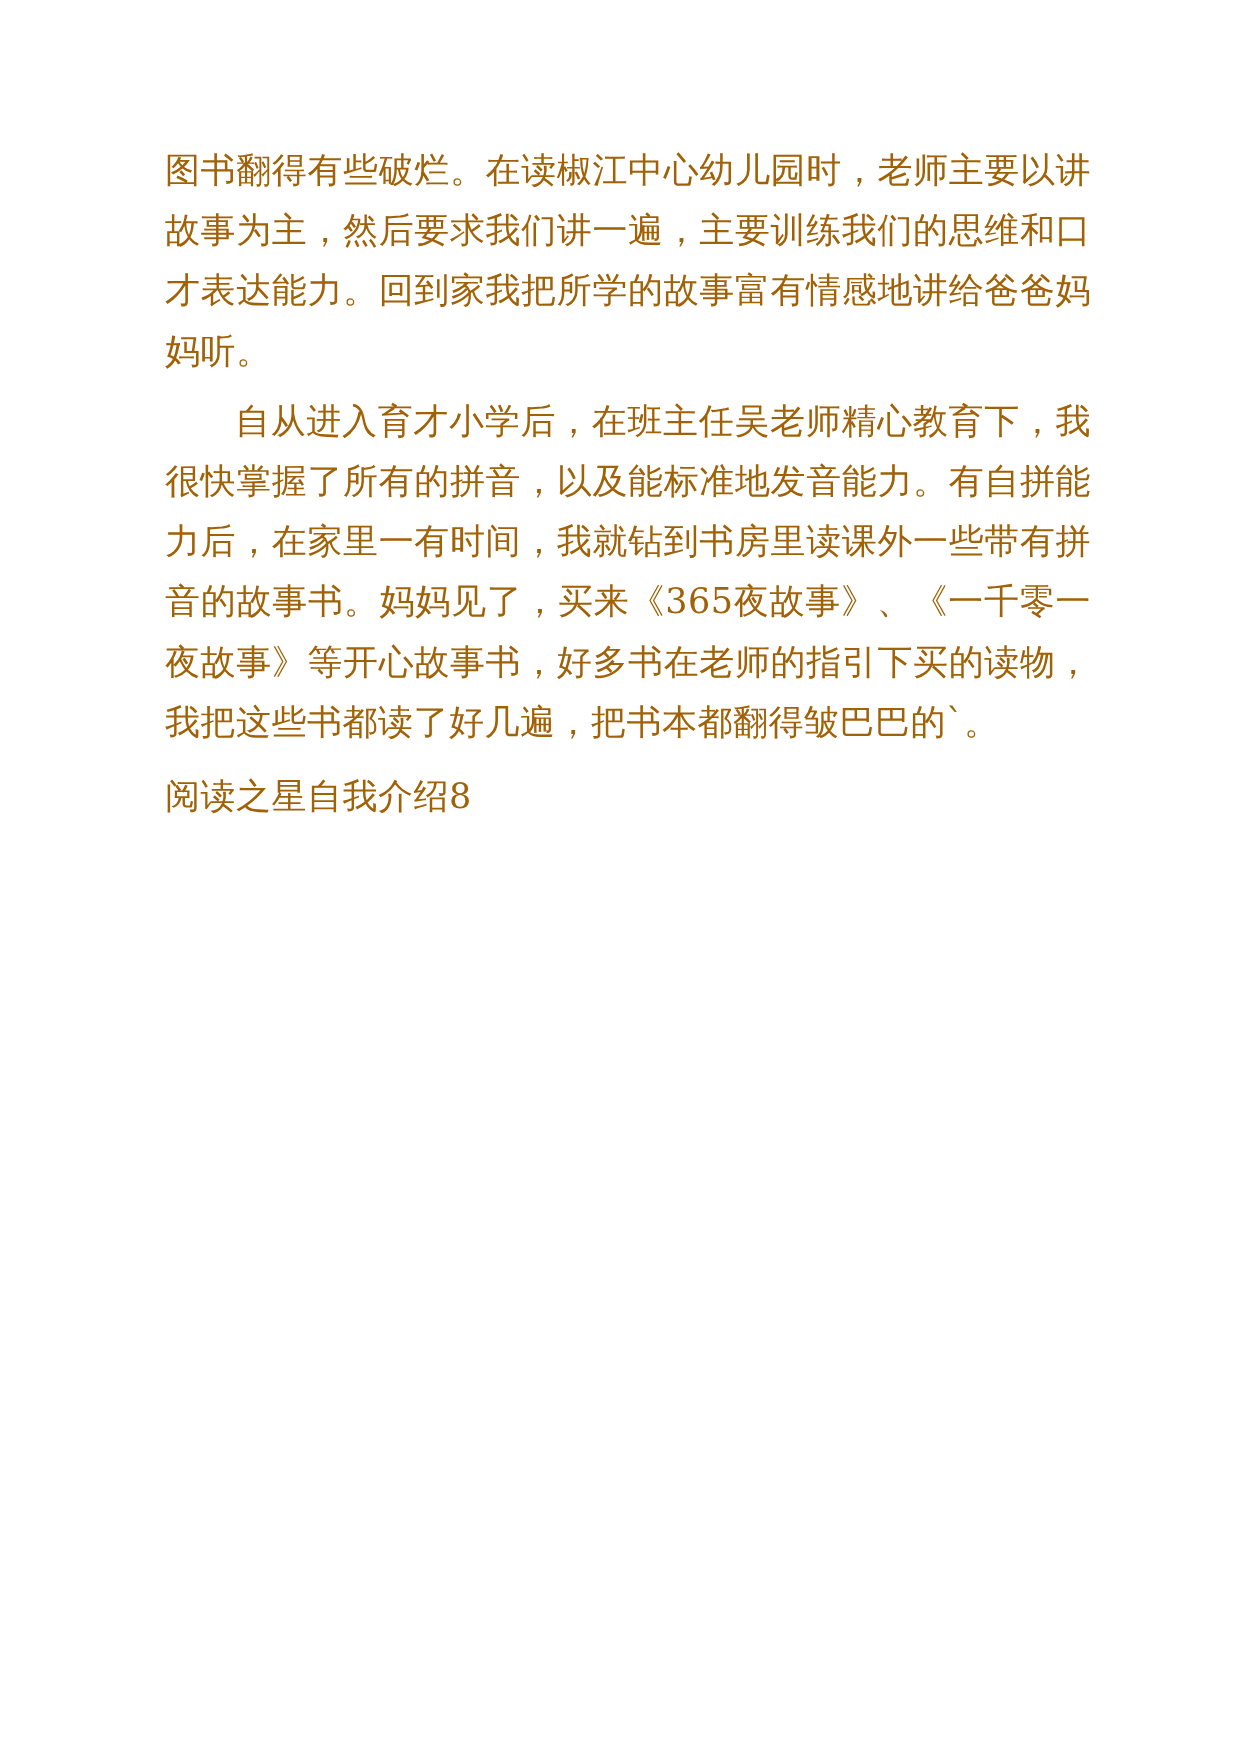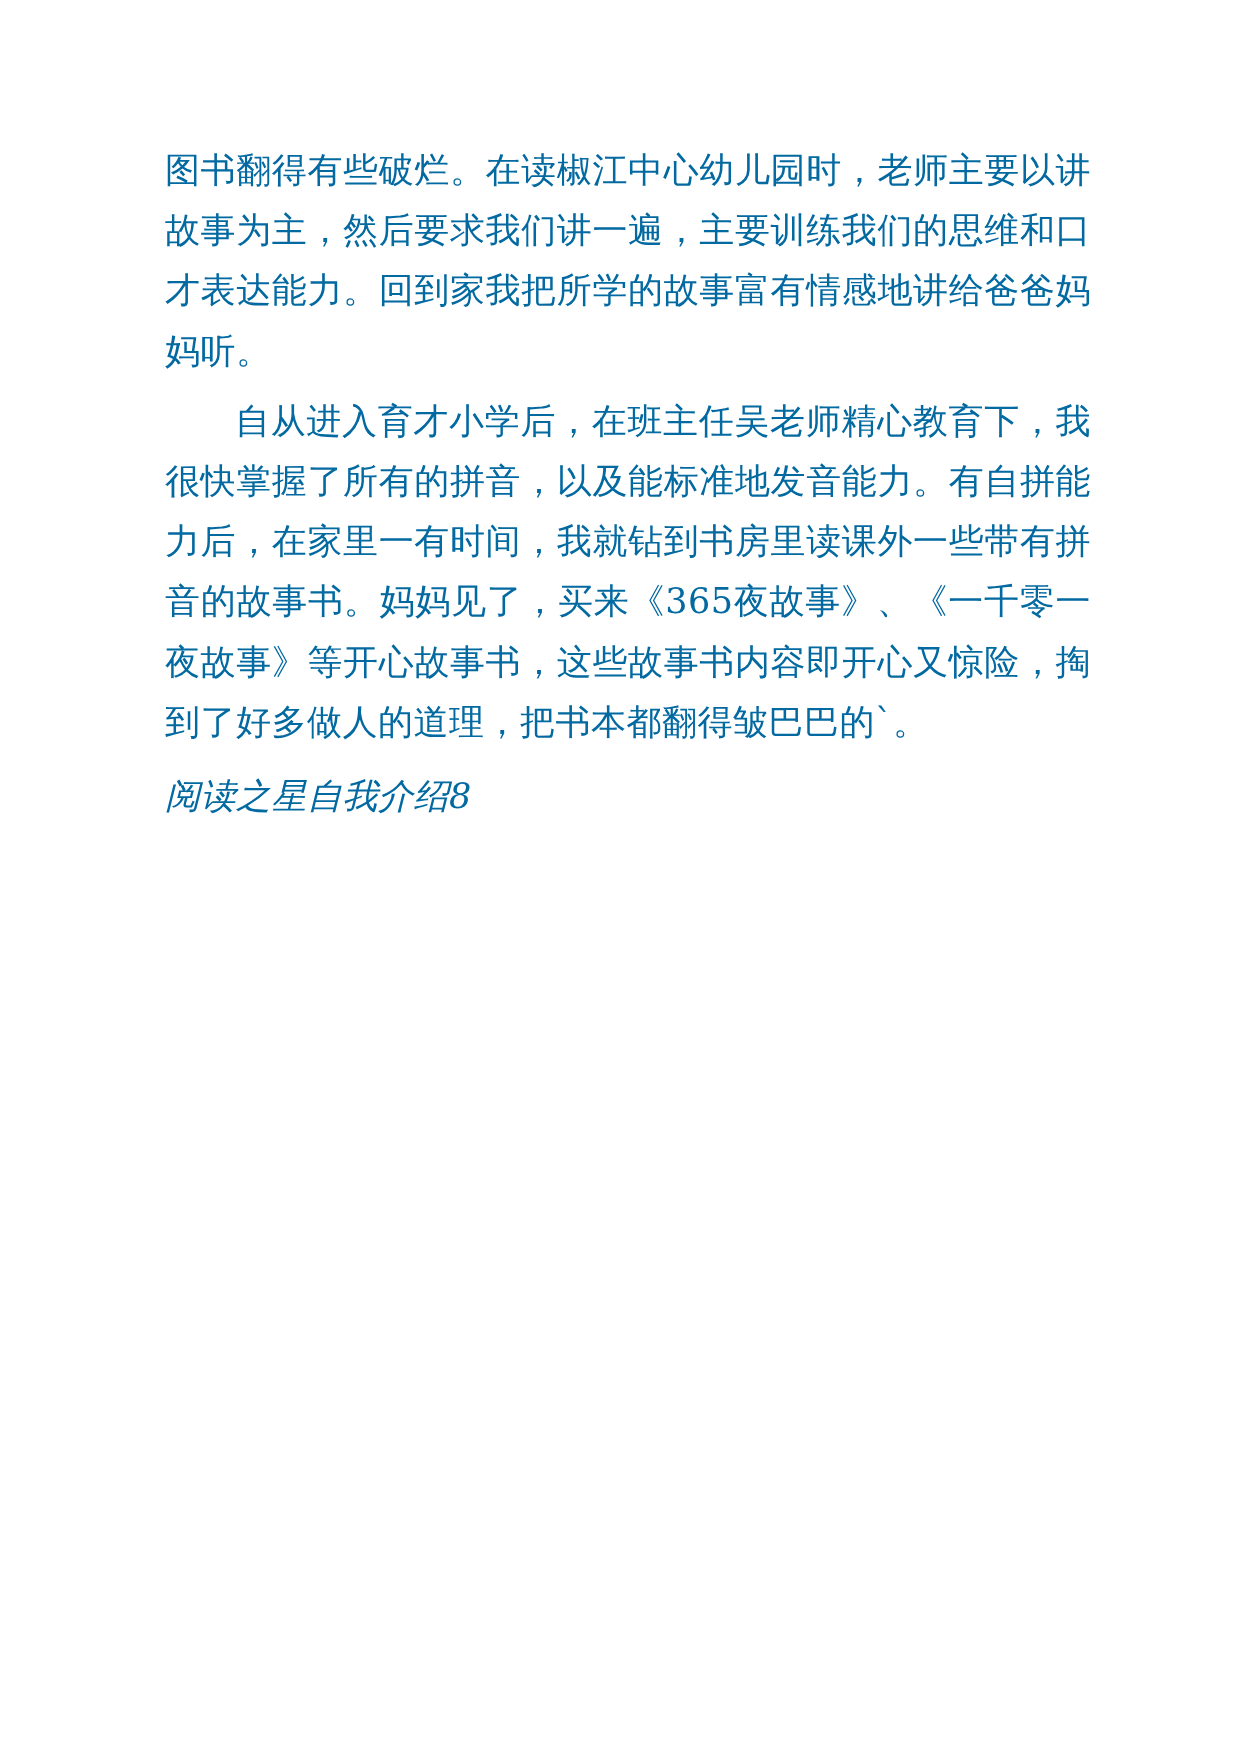--- a/index.html
+++ b/index.html
@@ -22,40 +22,39 @@
     height: 1754px;
     padding: 140px 150px 120px 165px;
     background: #ffffff;
   }
   .doc-body {
     font-size: 35px;
     line-height: 1.72;
     letter-spacing: 0.5px;
     text-align: justify;
     text-justify: inter-character;
-    color: #0369a1;
+    color: #a16207;
   }
   p {
     margin: 0 0 10px 0;
   }
   p.indent {
     text-indent: 2em;
   }
   p.heading-line {
     text-indent: 0;
     margin-top: 14px;
     margin-bottom: 6px;
-    font-style: italic;
   }
   .doc-body p:first-child {
     text-indent: 0;
   }
 </style>
 </head>
 <body>
 
 <div class="page">
   <div class="doc-body">
     <p class="body-text">图书翻得有些破烂。在读椒江中心幼儿园时，老师主要以讲故事为主，然后要求我们讲一遍，主要训练我们的思维和口才表达能力。回到家我把所学的故事富有情感地讲给爸爸妈妈听。</p>
-    <p class="indent">自从进入育才小学后，在班主任吴老师精心教育下，我很快掌握了所有的拼音，以及能标准地发音能力。有自拼能力后，在家里一有时间，我就钻到书房里读课外一些带有拼音的故事书。妈妈见了，买来《365夜故事》、《一千零一夜故事》等开心故事书，这些故事书内容即开心又惊险，掏到了好多做人的道理，把书本都翻得皱巴巴的`。</p>
+    <p class="indent">自从进入育才小学后，在班主任吴老师精心教育下，我很快掌握了所有的拼音，以及能标准地发音能力。有自拼能力后，在家里一有时间，我就钻到书房里读课外一些带有拼音的故事书。妈妈见了，买来《365夜故事》、《一千零一夜故事》等开心故事书，好多书在老师的指引下买的读物，我把这些书都读了好几遍，把书本都翻得皱巴巴的`。</p>
     <p class="heading-line">阅读之星自我介绍8</p>
   </div>
 </div>
 
 </body></html>

